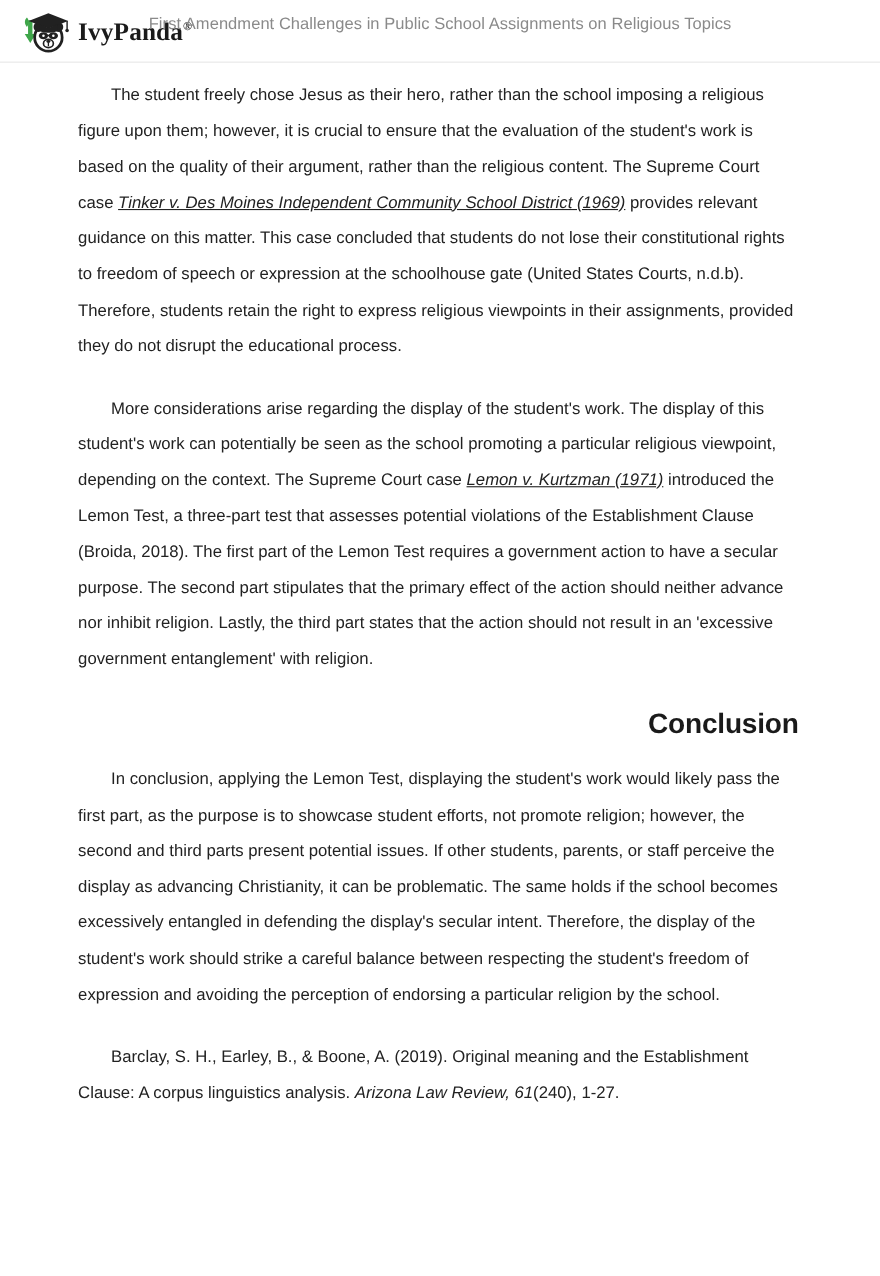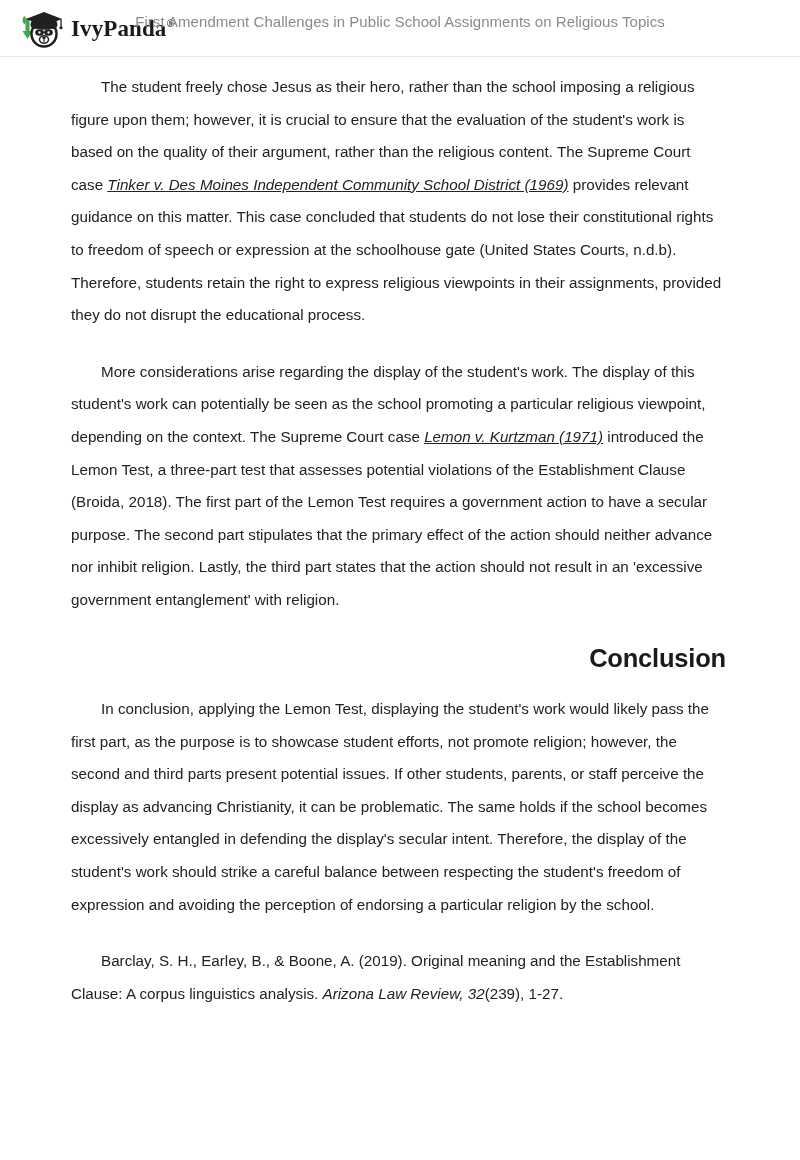--- a/index.html
+++ b/index.html
@@ -188,19 +188,19 @@
         <p class="para indent"><span>The student freely chose Jesus as their hero, rather than the school imposing a religious figure upon them; however, it is crucial to ensure that the evaluation of the student's work is based on the quality of their argument, rather than the religious content. The Supreme Court case </span><em>Tinker v. Des Moines Independent Community School District (1969)</em><span> provides relevant guidance on this matter. This case concluded that students do not lose their constitutional rights to freedom of speech or expression at the schoolhouse gate (United States Courts, n.d.b). Therefore, students retain the right to express religious viewpoints in their assignments, provided they do not disrupt the educational process.</span></p>
         <p class="para indent"><span>More considerations arise regarding the display of the student's work. The display of this student's work can potentially be seen as the school promoting a particular religious viewpoint, depending on the context. The Supreme Court case </span><em>Lemon v. Kurtzman (1971)</em><span> introduced the Lemon Test, a three-part test that assesses potential violations of the Establishment Clause (Broida, 2018). The first part of the Lemon Test requires a government action to have a secular purpose. The second part stipulates that the primary effect of the action should neither advance nor inhibit religion. Lastly, the third part states that the action should not result in an 'excessive government entanglement' with religion.</span></p>
       </div>
 
     <h2 class="section-heading">Conclusion</h2>
     <div id="conclusion-paragraphs">
         <p class="para indent"><span>In conclusion, applying the Lemon Test, displaying the student's work would likely pass the first part, as the purpose is to showcase student efforts, not promote religion; however, the second and third parts present potential issues. If other students, parents, or staff perceive the display as advancing Christianity, it can be problematic. The same holds if the school becomes excessively entangled in defending the display's secular intent. Therefore, the display of the student's work should strike a careful balance between respecting the student's freedom of expression and avoiding the perception of endorsing a particular religion by the school.</span></p>
       </div>
 
     <div id="references-list">
-        <p class="reference"><span>Barclay, S. H., Earley, B., &amp; Boone, A. (2019). Original meaning and the Establishment Clause: A corpus linguistics analysis. </span><em>Arizona Law Review, 32</em><span>(239), 1-27.</span></p>
+        <p class="reference"><span>Barclay, S. H., Earley, B., &amp; Boone, A. (2019). Original meaning and the Establishment Clause: A corpus linguistics analysis. </span><em>Arizona Law Review, 61</em><span>(240), 1-27.</span></p>
       </div>
 
   </div>
 
 
 </div>
 
 </body></html>

